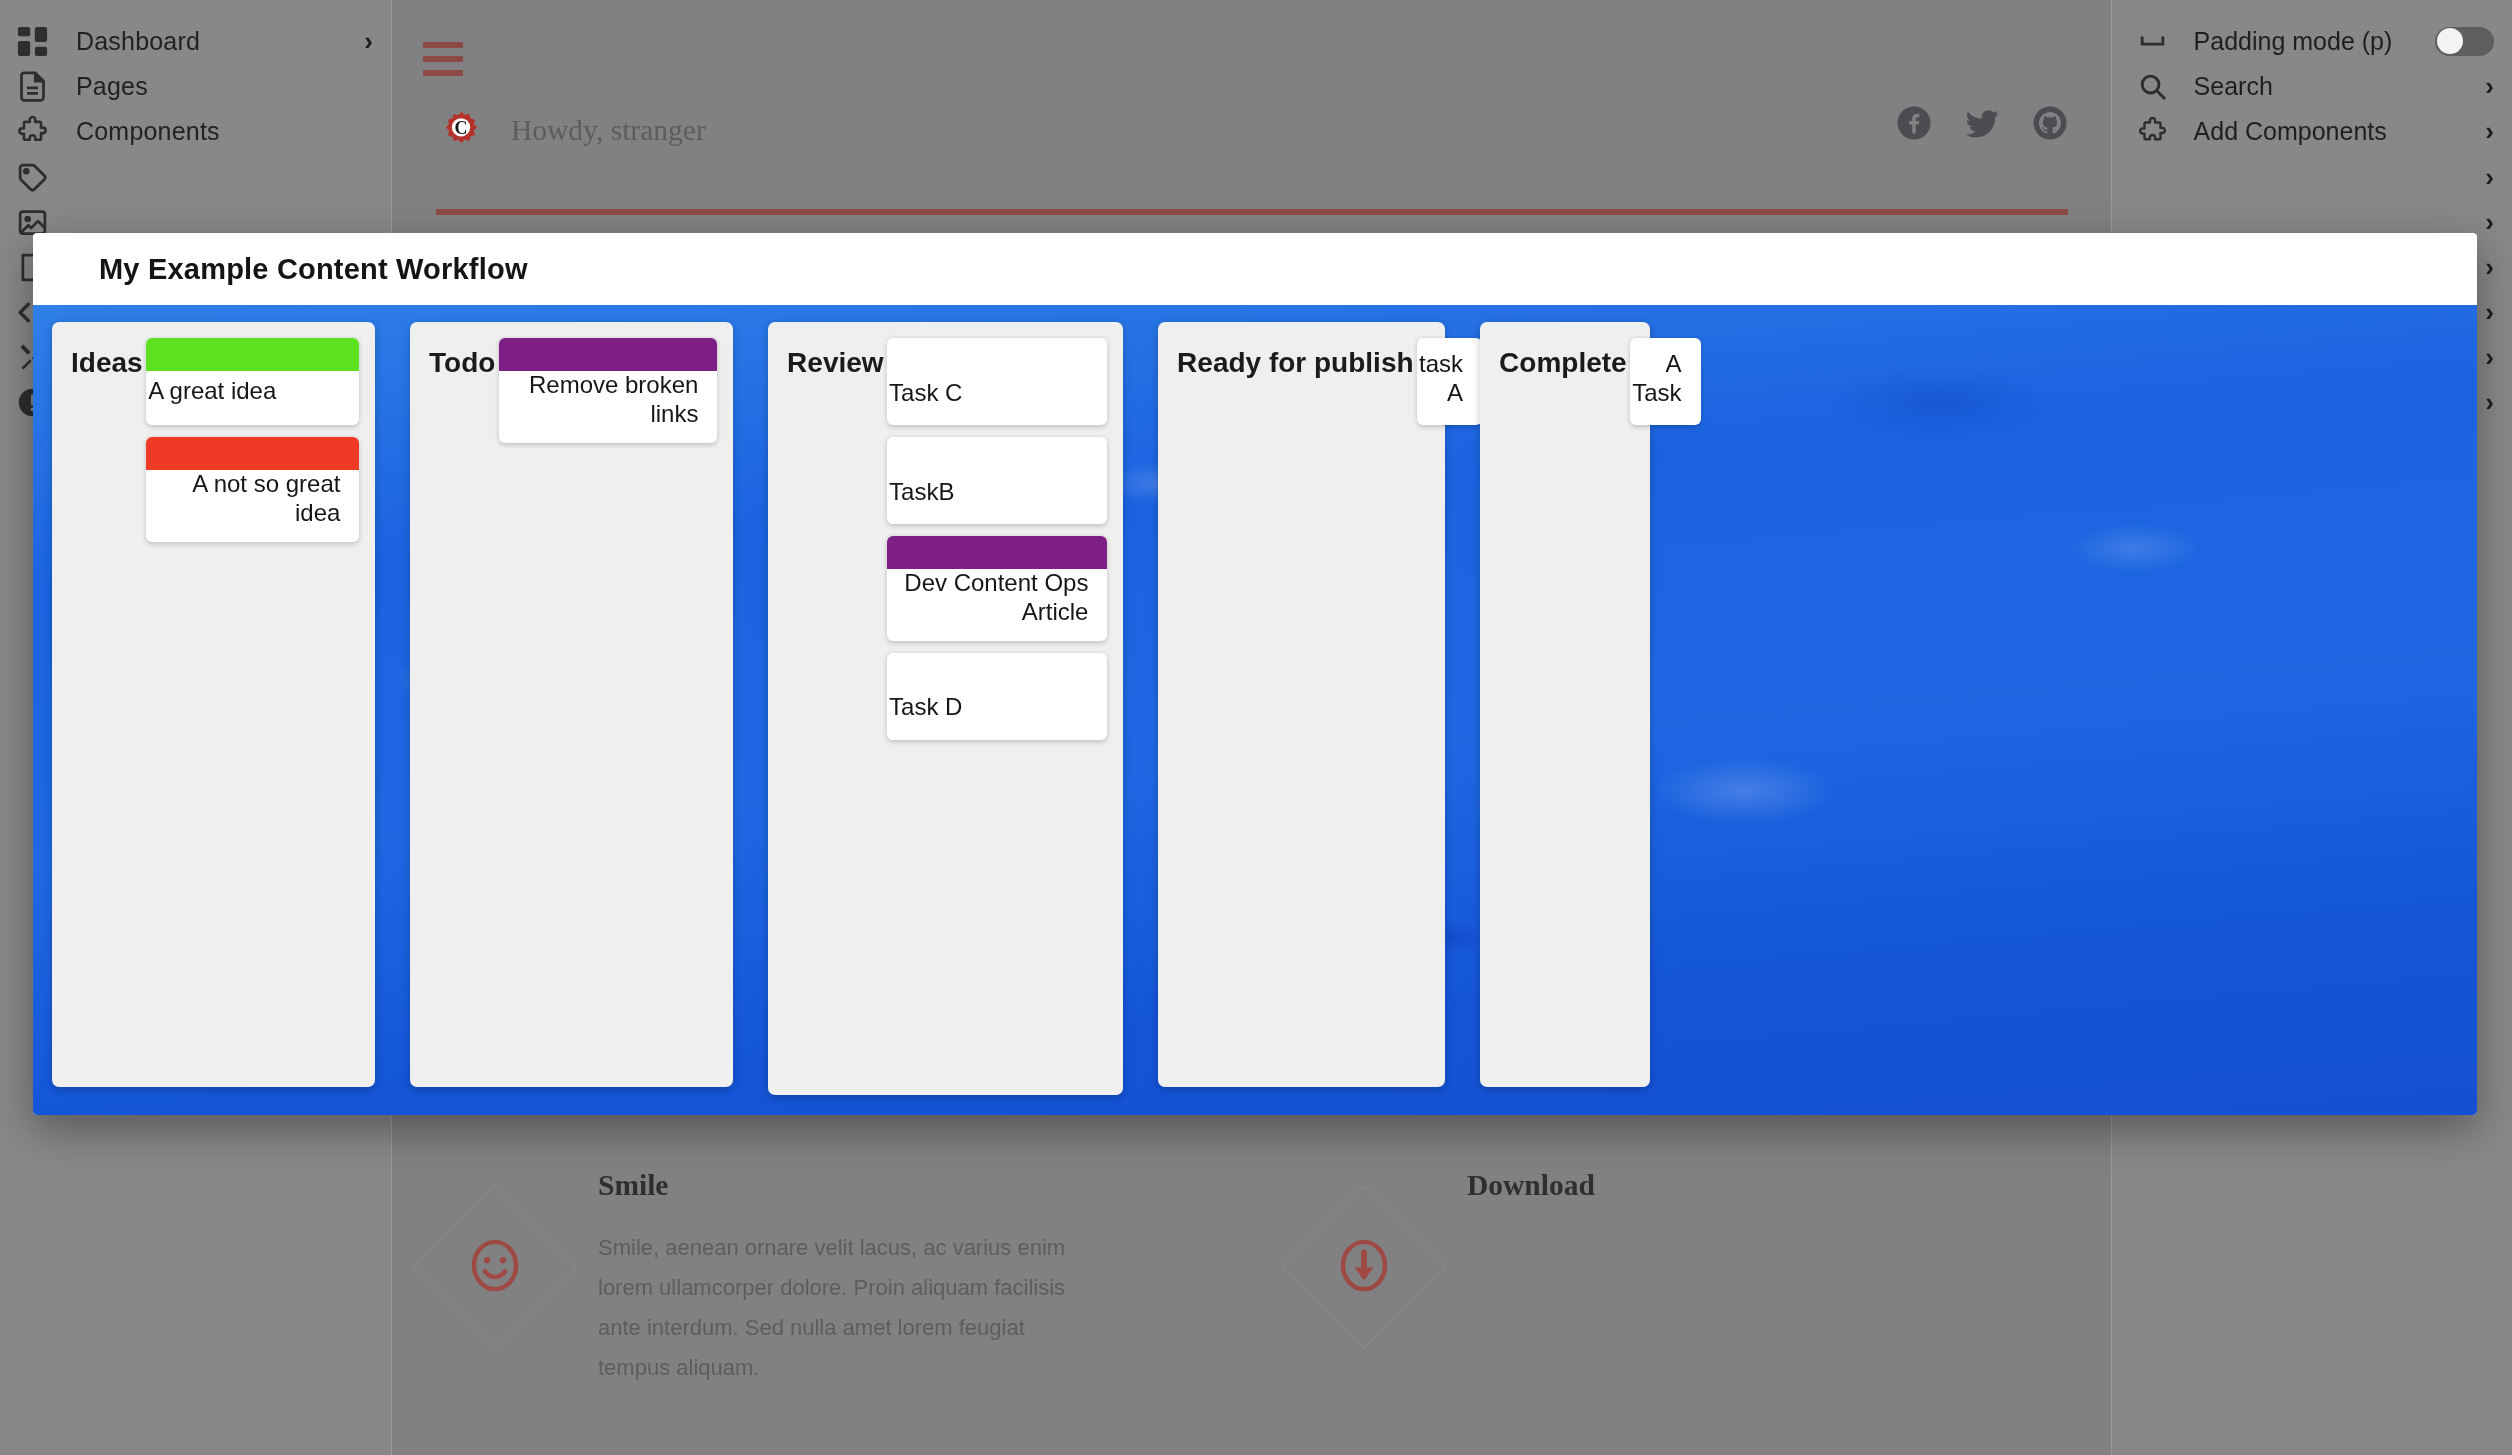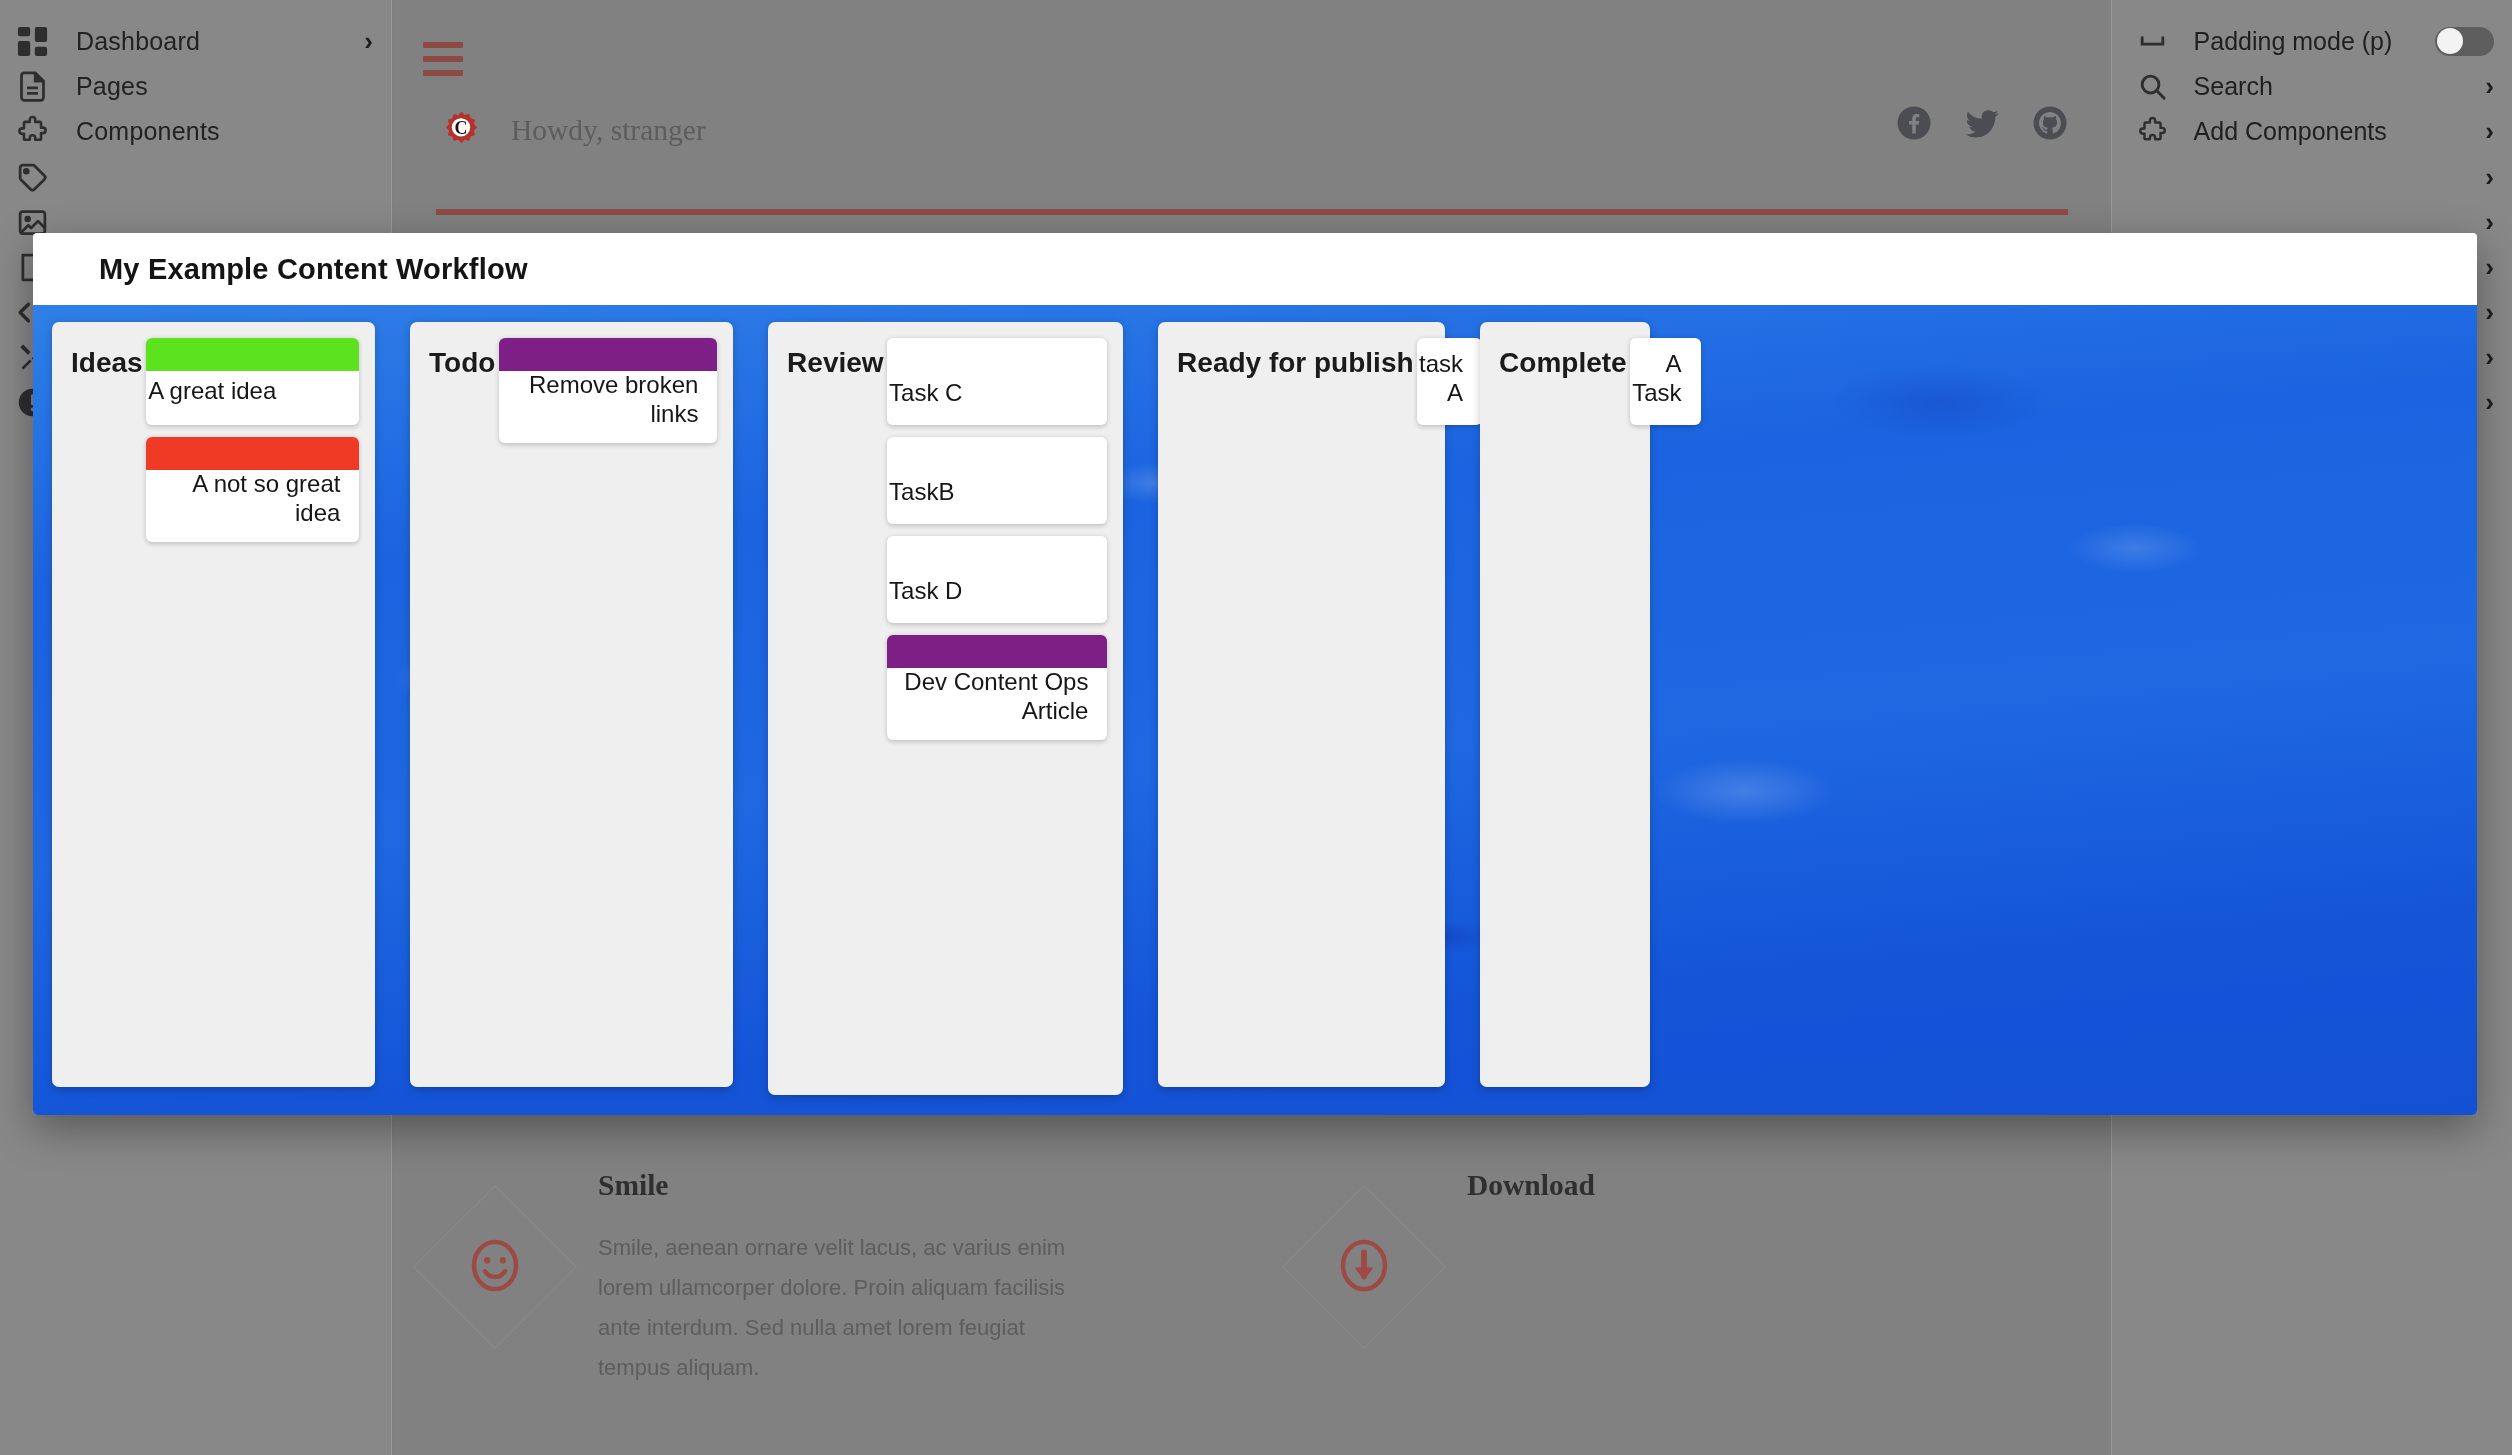--- a/index.html
+++ b/index.html
@@ -456,29 +456,29 @@
           <div class="card no-stripe">
             <div class="card-body">
               <span class="card-title">Task C</span>
             </div>
           </div>
           <div class="card no-stripe">
             <div class="card-body">
               <span class="card-title">TaskB</span>
             </div>
           </div>
-          <div class="card no-stripe">
-            <div class="card-body">
-              <span class="card-title">Task D</span>
-            </div>
-          </div>
           <div class="card">
             <div class="card-stripe" style="background:#7d1f85"></div>
             <div class="card-body">
               <span class="card-title">Dev Content Ops Article</span>
+            </div>
+          </div>
+          <div class="card no-stripe">
+            <div class="card-body">
+              <span class="card-title">Task D</span>
             </div>
           </div>
         </div>
       </div>
 
       <div class="column" style="width:287px;height:765px">
         <div class="col-title">Ready for publish</div>
         <div class="cards">
           <div class="card no-stripe">
             <div class="card-body">

